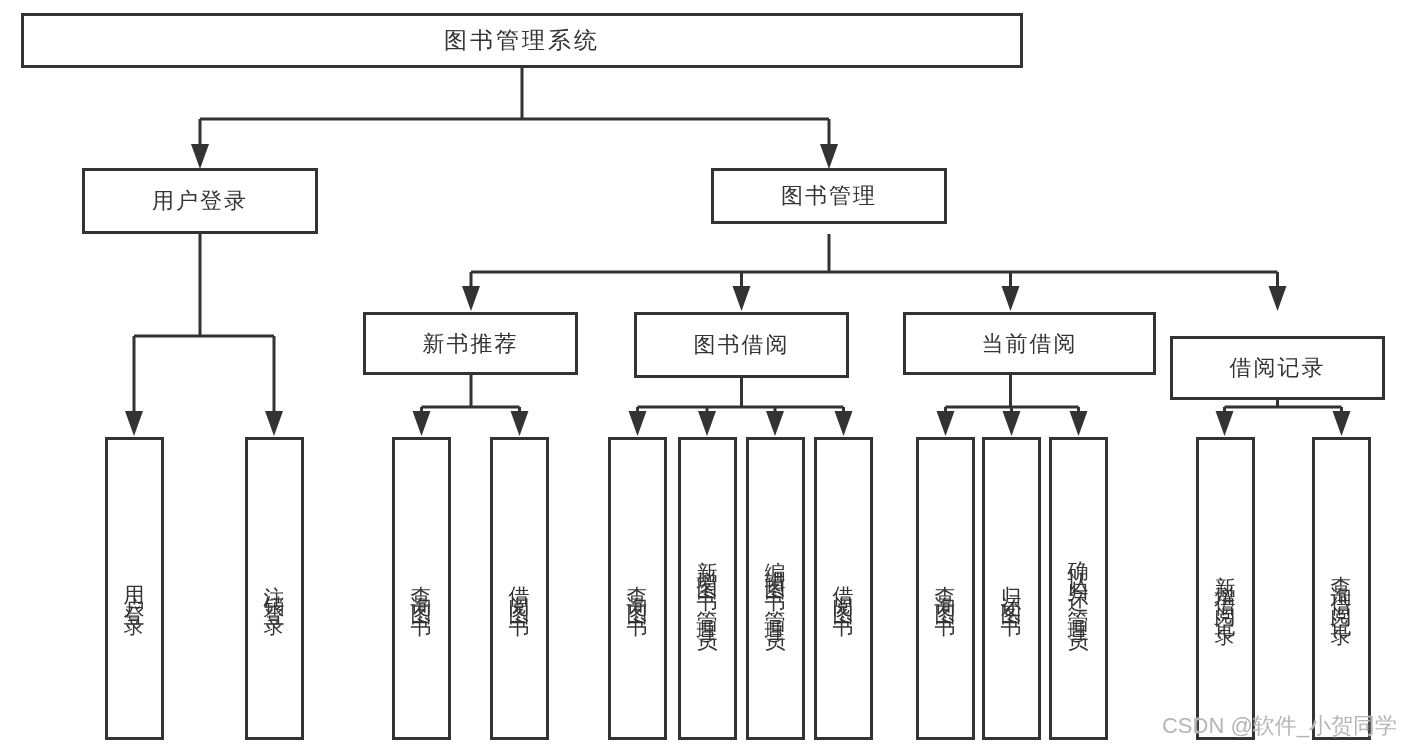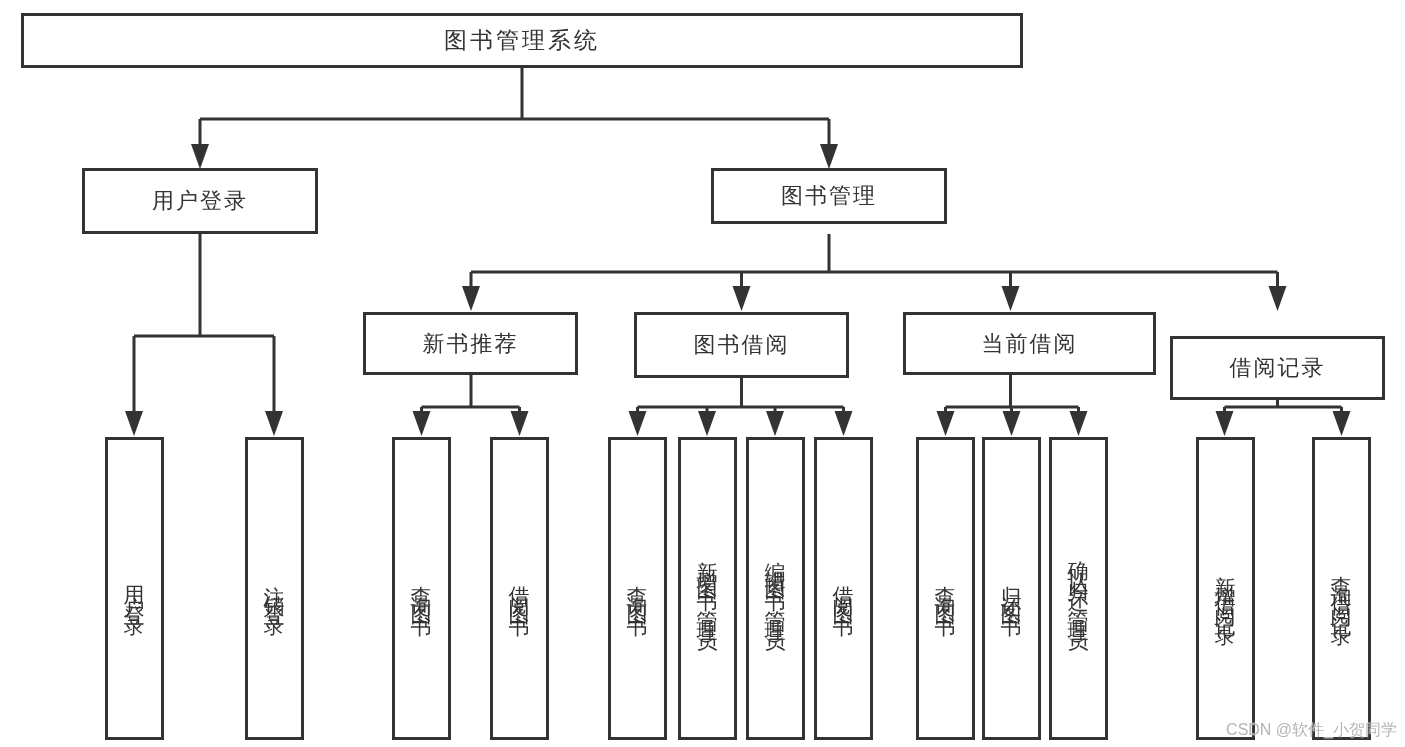--- a/index.html
+++ b/index.html
@@ -44,21 +44,21 @@
     writing-mode: vertical-rl;
     text-orientation: mixed;
     font-size: 21px;
     line-height: 1;
     letter-spacing: 10px;
   }
   #watermark {
     position: absolute;
     right: 8px;
     bottom: 6px;
-    font-size: 16px;
+    font-size: 22px;
     color: #b5b5b5;
     text-shadow: 0 0 2px #ffffff;
     white-space: nowrap;
   }
 </style>
 </head>
 <body>
 
 <div id="canvas">
 

